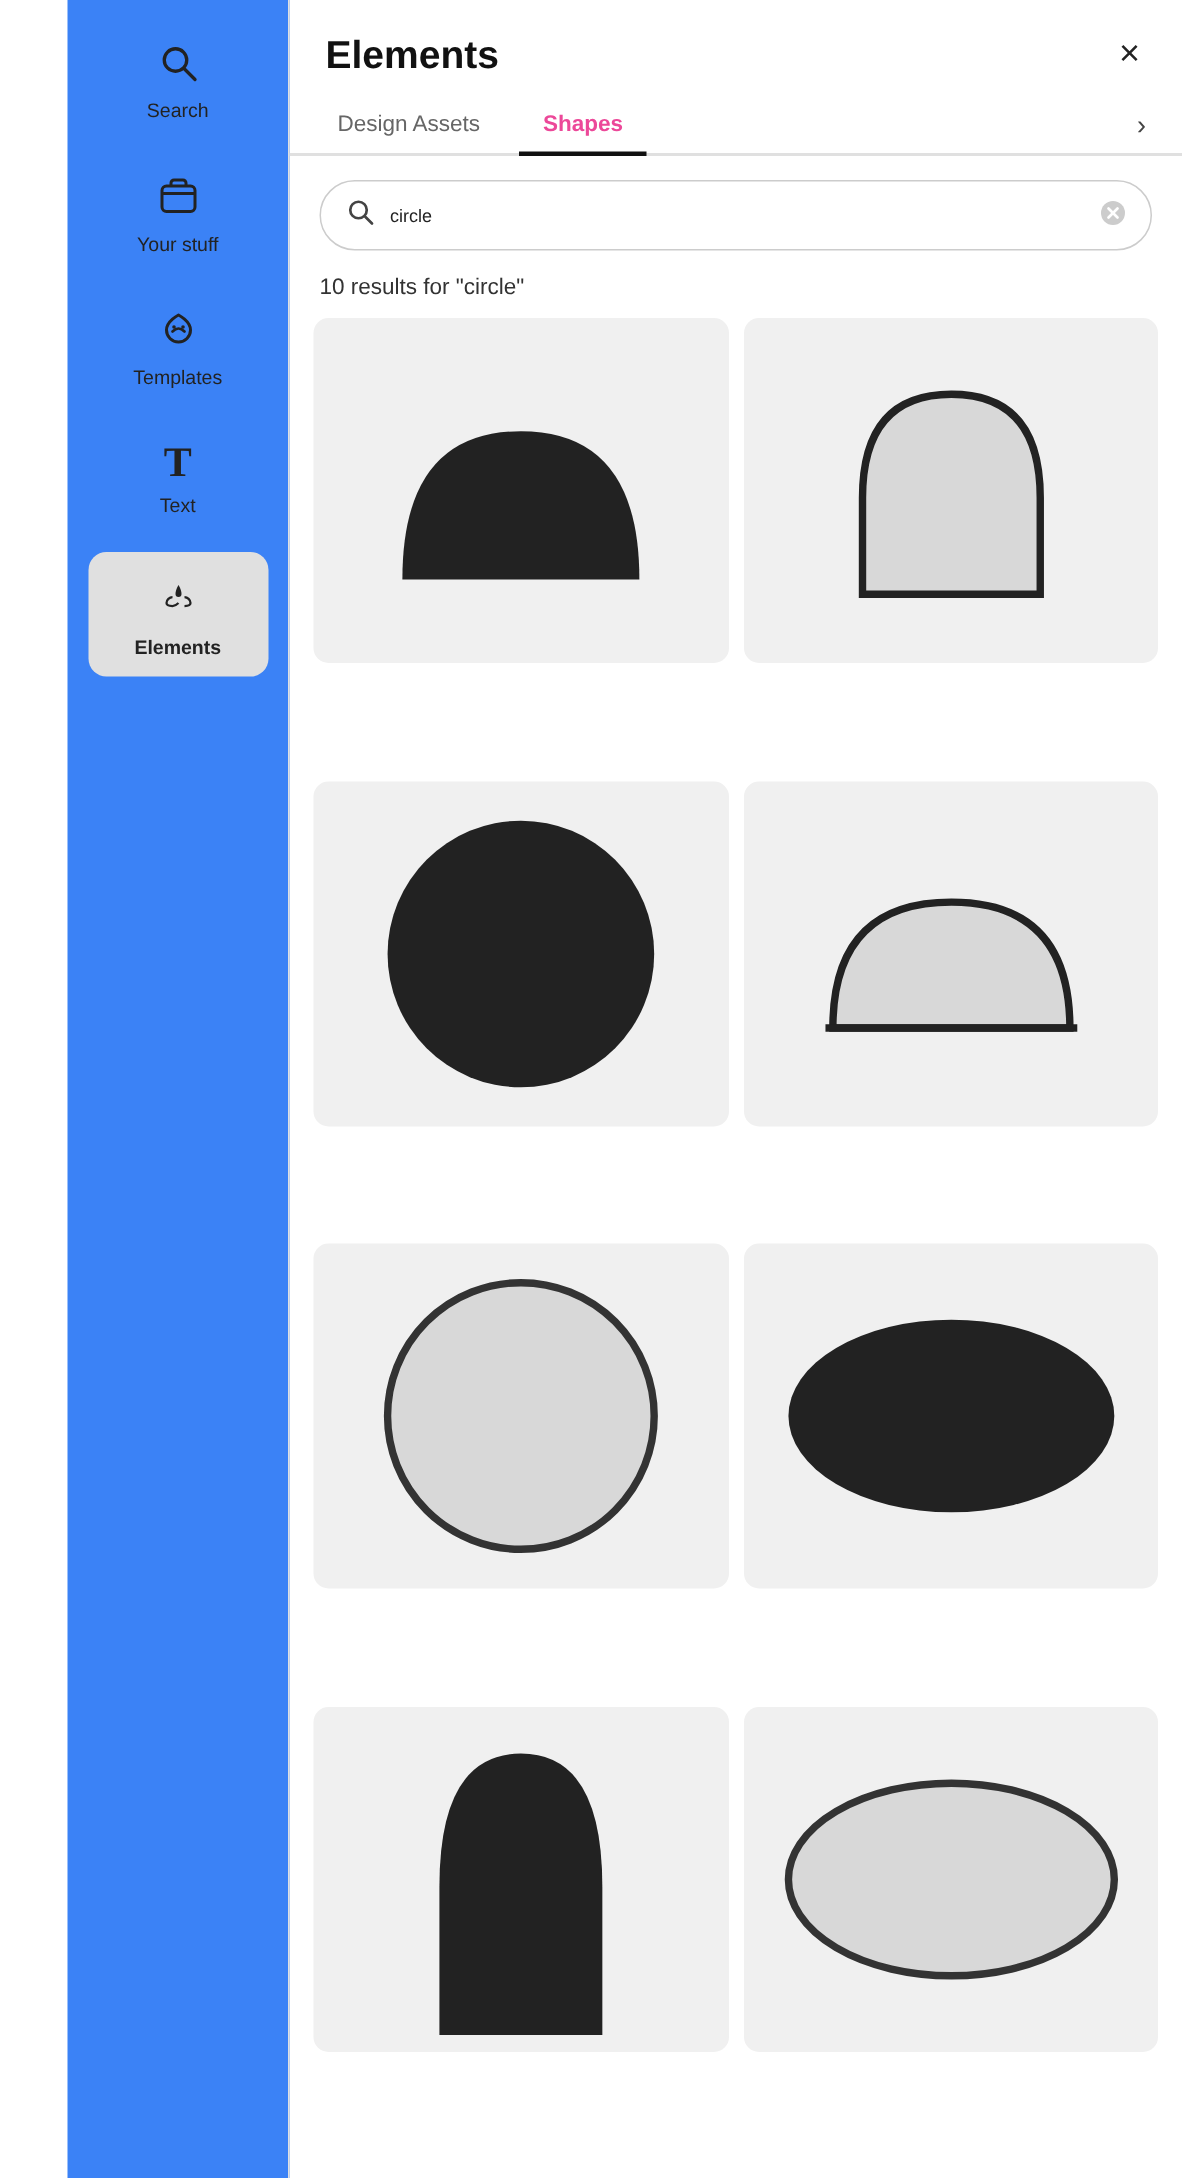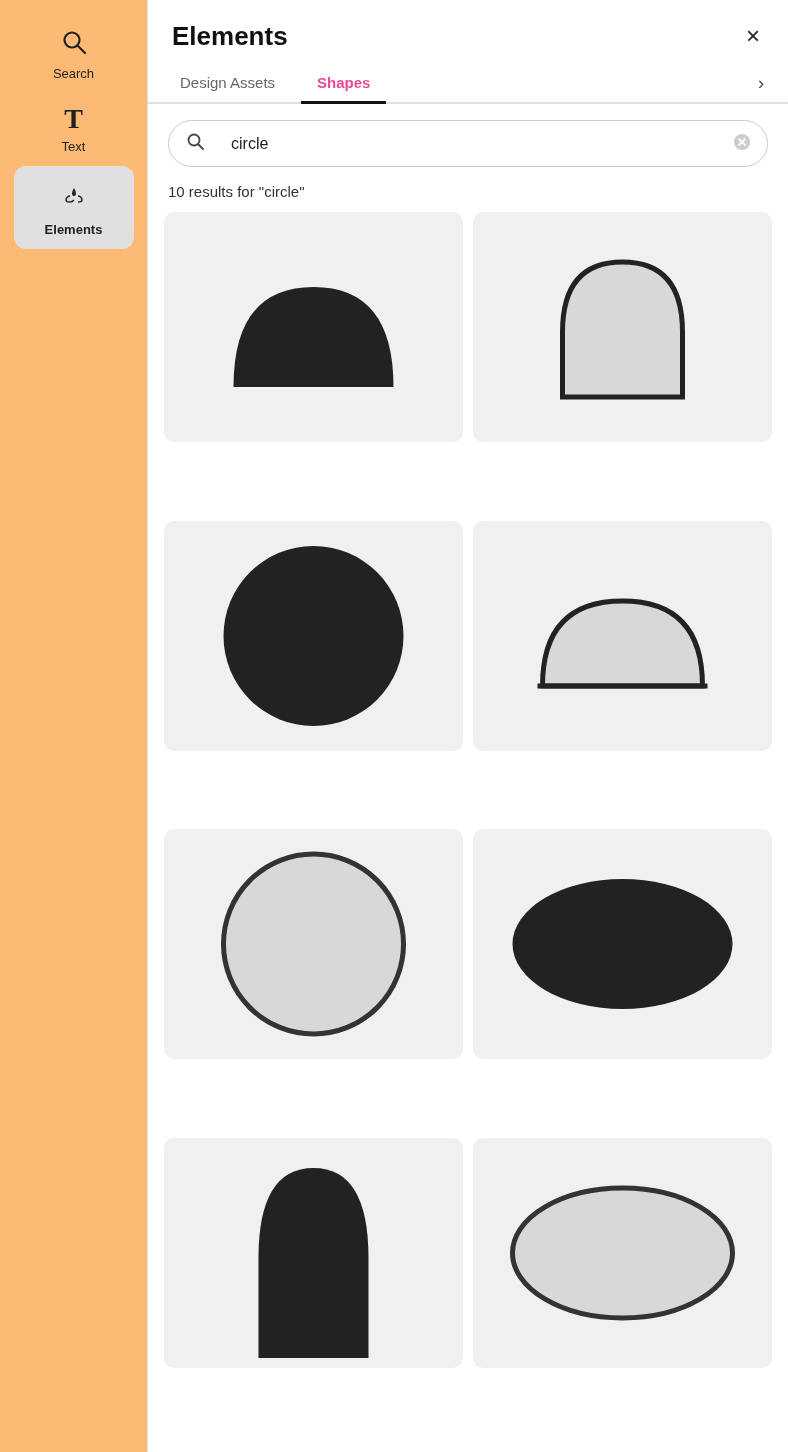--- a/index.html
+++ b/index.html
@@ -9,28 +9,29 @@
       font-family: -apple-system, BlinkMacSystemFont, 'Segoe UI', sans-serif;
       background: #fff;
       display: flex;
       overflow: hidden;
     }
 
     
     .sidebar {
       width: 148px;
       height: 100%;
-      background: #fdba74;
+      background: #3b82f6;
       border-right: 1px solid #e0e0e0;
       display: flex;
       flex-direction: column;
       align-items: center;
       padding-top: 16px;
-      gap: 0;
+      gap: 12px;
       flex-shrink: 0;
+      margin-left: 45px;
     }
     .sidebar-item {
       display: flex;
       flex-direction: column;
       align-items: center;
       gap: 6px;
       padding: 12px 16px;
       border-radius: 12px;
       cursor: pointer;
       width: 120px;
@@ -124,25 +125,24 @@
       align-items: center;
       background: #fff;
       border: 1.5px solid #ccc;
       border-radius: 999px;
       padding: 10px 16px;
       gap: 10px;
     }
     .search-bar input {
       border: none;
       outline: none;
-      font-size: 16px;
+      font-size: 12px;
       flex: 1;
       background: transparent;
       color: #222;
-      margin-left: 16px;
     }
     .search-icon-inner {
       font-size: 18px;
       color: #444;
     }
     .clear-btn {
       background: none;
       border: none;
       cursor: pointer;
       font-size: 18px;
@@ -186,20 +186,41 @@
 
 <nav class="sidebar">
   <div class="sidebar-item">
     <span class="icon">
       <svg width="28" height="28" viewBox="0 0 28 28" fill="none" xmlns="http://www.w3.org/2000/svg">
         <circle cx="12" cy="12" r="7.5" stroke="#222" stroke-width="2.2"></circle>
         <line x1="18" y1="18" x2="25" y2="25" stroke="#222" stroke-width="2.2" stroke-linecap="round"></line>
       </svg>
     </span>
     <span class="label">Search</span>
+  </div>
+  <div class="sidebar-item">
+    <span class="icon">
+      <svg width="28" height="28" viewBox="0 0 28 28" fill="none" xmlns="http://www.w3.org/2000/svg">
+        <rect x="3" y="7" width="22" height="17" rx="3" stroke="#222" stroke-width="2"></rect>
+        <path d="M3 12h22" stroke="#222" stroke-width="2"></path>
+        <path d="M9 7V5a2 2 0 0 1 2-2h6a2 2 0 0 1 2 2v2" stroke="#222" stroke-width="2"></path>
+      </svg>
+    </span>
+    <span class="label">Your stuff</span>
+  </div>
+  <div class="sidebar-item">
+    <span class="icon">
+      <svg width="28" height="28" viewBox="0 0 28 28" fill="none" xmlns="http://www.w3.org/2000/svg">
+        <path d="M14 4C14 4 6 8 6 14c0 4.418 3.582 8 8 8s8-3.582 8-8c0-6-8-10-8-10z" stroke="#222" stroke-width="2" stroke-linejoin="round"></path>
+        <path d="M10 15c1-1 2-2 4-2s3 1 4 2" stroke="#222" stroke-width="1.8" stroke-linecap="round"></path>
+        <circle cx="11" cy="12" r="1.2" fill="#222"></circle>
+        <circle cx="17" cy="12" r="1.2" fill="#222"></circle>
+      </svg>
+    </span>
+    <span class="label">Templates</span>
   </div>
   <div class="sidebar-item">
     <span class="icon" style="font-size:28px;font-weight:700;font-family:serif;color:#222;">T</span>
     <span class="label">Text</span>
   </div>
   <div class="sidebar-item active">
     <span class="icon">
       <svg width="34" height="34" viewBox="0 0 34 34" fill="none" xmlns="http://www.w3.org/2000/svg">
         <circle cx="17" cy="17" r="16" fill="#e0e0e0"></circle>
         <path d="M17 10c0 0-2 3-2 6a2 2 0 0 0 4 0c0-3-2-6-2-6z" fill="#222"></path>

